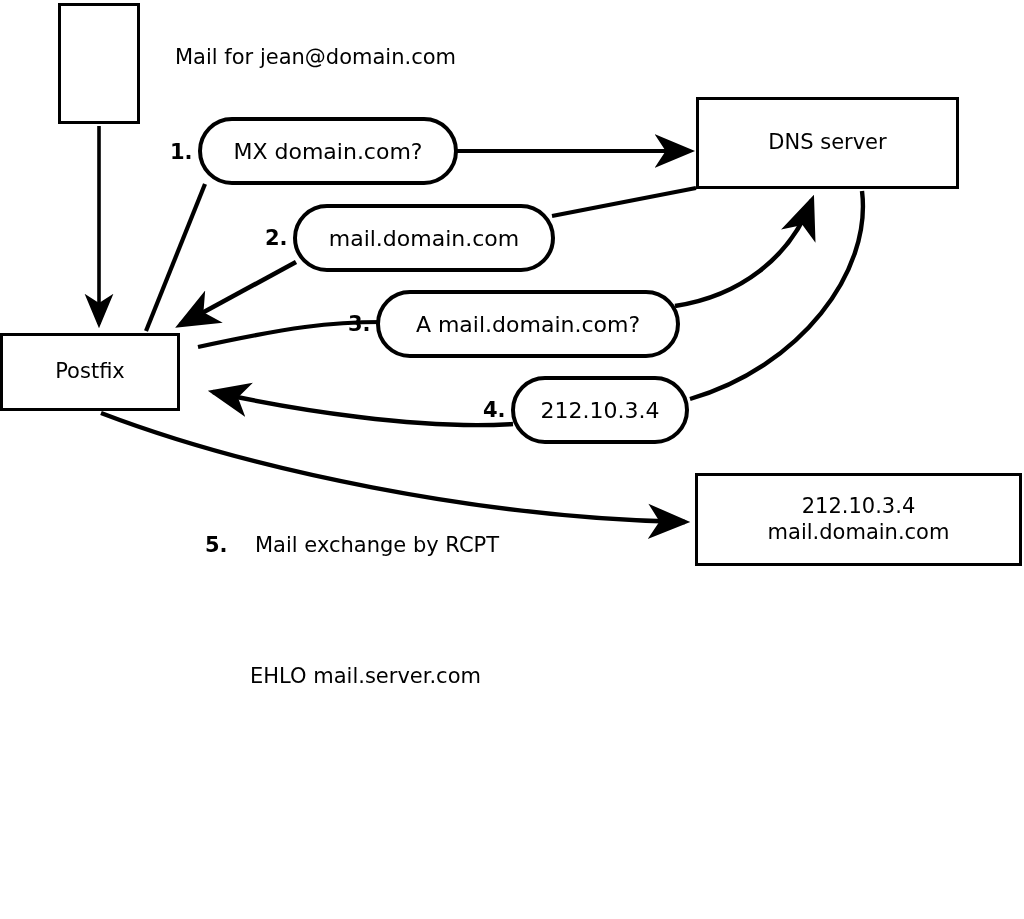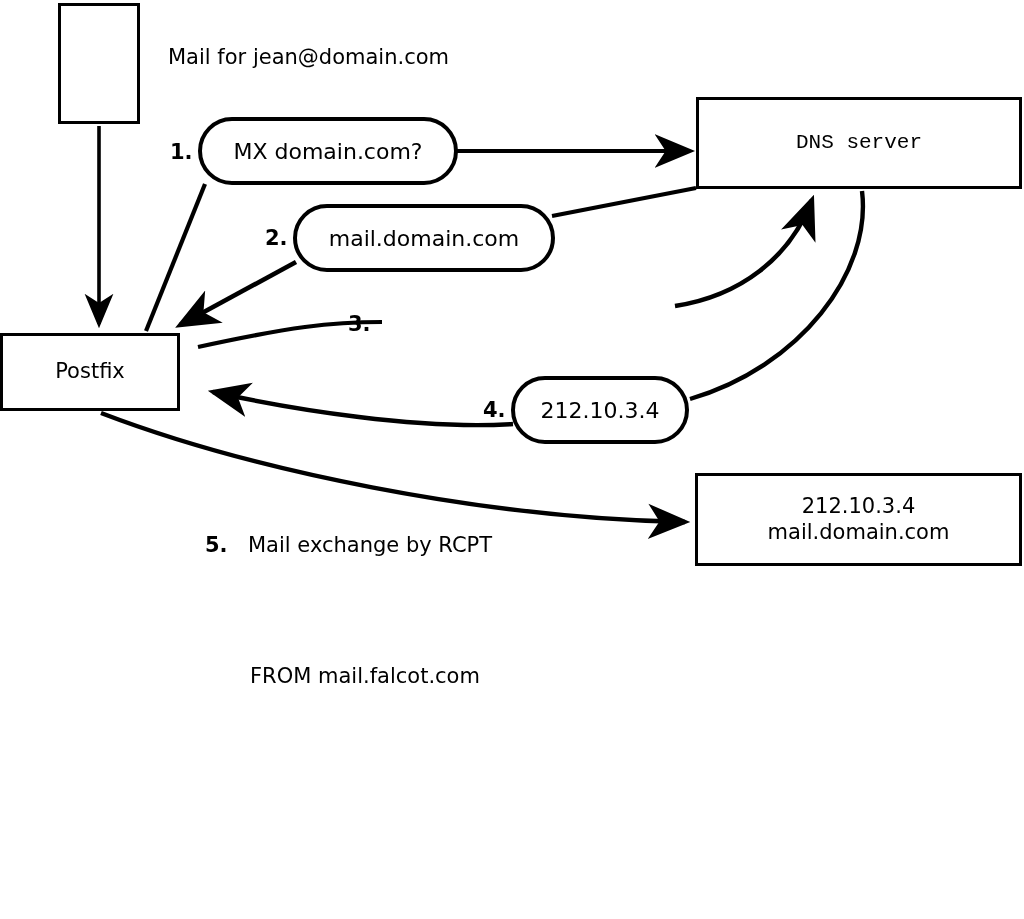--- a/index.html
+++ b/index.html
@@ -57,20 +57,21 @@
     color: #000000;
     z-index: 5;
     white-space: nowrap;
   }
   .plain-text {
     position: absolute;
     font-size: 21px;
     color: #000000;
     white-space: nowrap;
     z-index: 2;
+    margin-left: 7px;
   }
   .smtp-block {
     position: absolute;
     font-size: 21px;
     color: #000000;
     line-height: 1.51;
     white-space: pre;
     z-index: 2;
   }
   .smtp-line { display: block; min-height: 1px; }
@@ -107,51 +108,54 @@
   <div class="node-box" style="left:58px; top:3px; width:82px; height:121px;">
     <span>&nbsp;</span>
   </div>
 
   <div class="plain-text" style="left:168px; top:45px;">Mail for jean@domain.com</div>
 
   <div class="node-box" style="left:0px; top:333px; width:180px; height:78px;">
     <span>Postfix</span>
   </div>
 
-  <div class="node-box" style="left:696px; top:97px; width:326px; height:92px;font-family:Liberation Mono, monospace;">
+  <div class="node-box" style="left:696px; top:97px; width:263px; height:92px;">
     <span>DNS server</span>
   </div>
 
   <div class="node-box" style="left:695px; top:473px; width:327px; height:93px; flex-direction:column;">
     <span>212.10.3.4</span>
     <span>mail.domain.com</span>
   </div>
 
   <div class="step-num" style="left:170px; top:140px;">1.</div>
   <div class="bubble" style="left:198px; top:117px; width:260px; height:68px;">
     <span>MX domain.com?</span>
   </div>
 
   <div class="step-num" style="left:265px; top:226px;">2.</div>
   <div class="bubble" style="left:293px; top:204px; width:262px; height:68px;">
     <span>mail.domain.com</span>
   </div>
 
   <div class="step-num" style="left:348px; top:312px;">3.</div>
+  <div class="bubble" style="left:376px; top:290px; width:304px; height:68px;">
+    <span>A mail.domain.com?</span>
+  </div>
 
   <div class="step-num" style="left:483px; top:398px;">4.</div>
   <div class="bubble" style="left:511px; top:376px; width:178px; height:68px;">
     <span>212.10.3.4</span>
   </div>
 
   <div class="step-num" style="left:205px; top:533px;">5.</div>
   <div class="plain-text" style="left:248px; top:533px;">Mail exchange by RCPT</div>
 
   <div class="smtp-block" style="left:250px; top:598px;">
-    <span class="smtp-line">FROM mail.falcot.com</span>
+    <span class="smtp-line">EHLO mail.server.com</span>
     
     
     
     
     
     
     
     
   </div>
 

